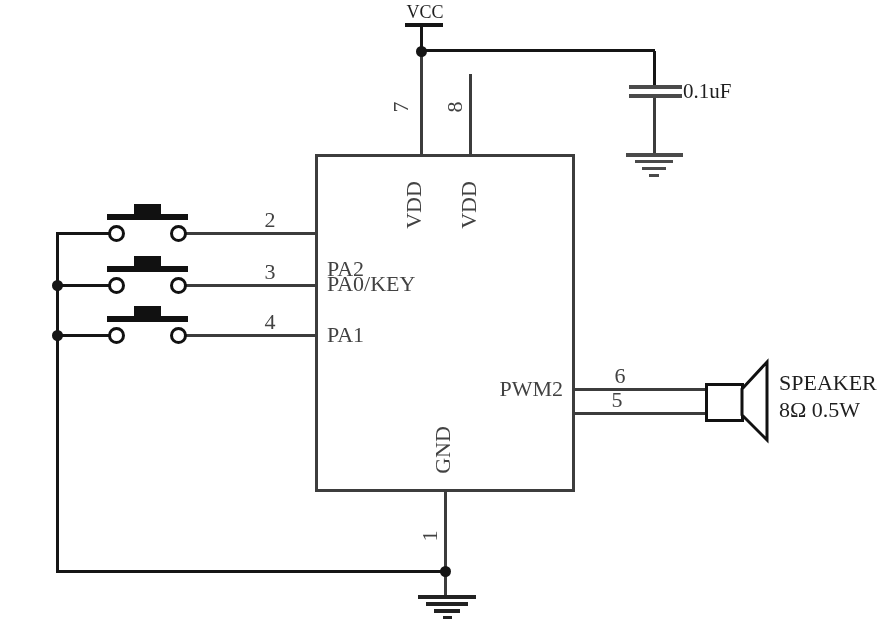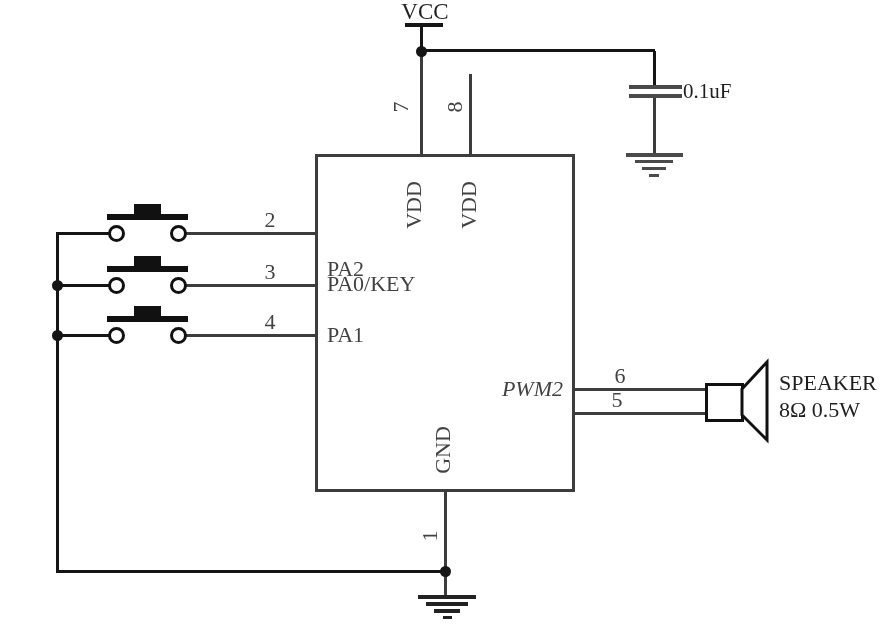--- a/index.html
+++ b/index.html
@@ -16,21 +16,21 @@
   .dot{position:absolute;width:11px;height:11px;border-radius:50%;background:#151515;z-index:3;}
   
   .circ{position:absolute;width:17px;height:17px;border:3px solid #111;border-radius:50%;
         background:#fff;box-sizing:border-box;z-index:3;}
   .bar{position:absolute;background:#111;z-index:3;}
   
   .lbl{position:absolute;font-size:22px;color:#424242;white-space:nowrap;
        line-height:24px;z-index:4;text-align:center;}
   .dark{color:#1f1f1f;}
   .ctr{text-align:center;}
-  .rgt{text-align:right;font-style:italic;}
+  .rgt{text-align:right;}
   .rot{transform:rotate(-90deg);transform-origin:center center;}
   
   #chip{position:absolute;left:315px;top:154px;width:260px;height:338px;
         border:3px solid #3d3d3d;box-sizing:border-box;background:transparent;z-index:2;}
   
   .gnd{position:absolute;background:#222;z-index:2;}
   .gndc{position:absolute;background:#4a4a4a;z-index:2;}
   
   #spk-rect{position:absolute;left:705px;top:383px;width:39px;height:39px;
             border:3px solid #111;box-sizing:border-box;background:#fff;z-index:3;}
@@ -42,21 +42,21 @@
     font-size:140px;line-height:1;color:#a3b7ea;white-space:nowrap;
   }
   #watermark .reg{font-size:46px;position:relative;top:-74px;margin-left:6px;}
 </style>
 </head>
 <body>
 
 <div id="canvas">
 
 
-  <div class="lbl dark ctr" style="left:375px;top:0px;width:100px;font-size:23px;">VCC</div>
+  <div class="lbl dark ctr" style="left:375px;top:0px;width:100px;font-size:18px;">VCC</div>
   <div class="wh blk thick" style="left:405px;top:23px;width:38px;"></div>
   <div class="wv blk" style="left:420px;top:27px;height:25px;"></div>
   <div class="dot" style="left:416px;top:46px;"></div>
   <div class="wh blk" style="left:421px;top:49px;width:234px;"></div>
 
   <div class="wv" style="left:420px;top:51px;height:106px;"></div>
   <div class="wv" style="left:469px;top:74px;height:83px;"></div>
   <div class="lbl rot ctr" style="left:386px;top:95px;width:30px;">7</div>
   <div class="lbl rot ctr" style="left:440px;top:95px;width:30px;">8</div>
 

